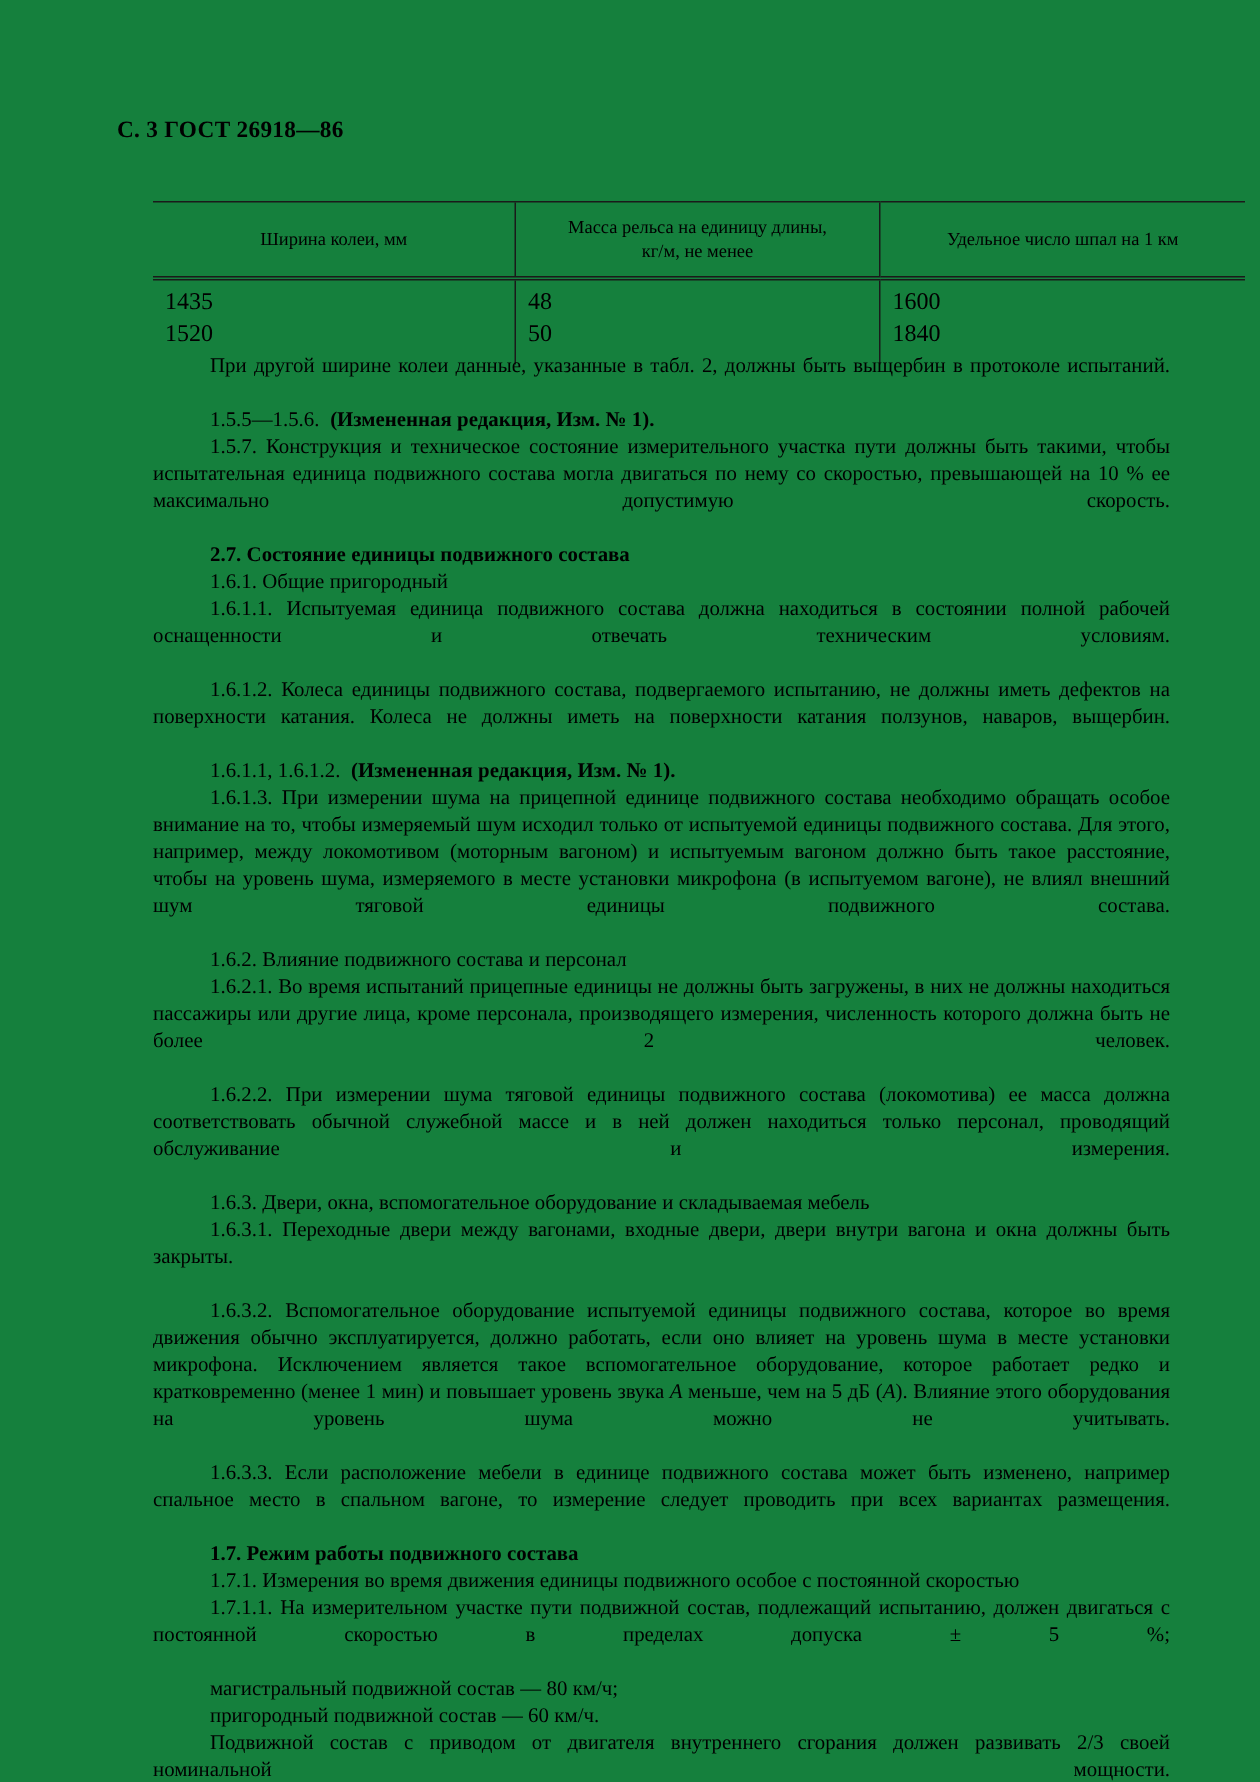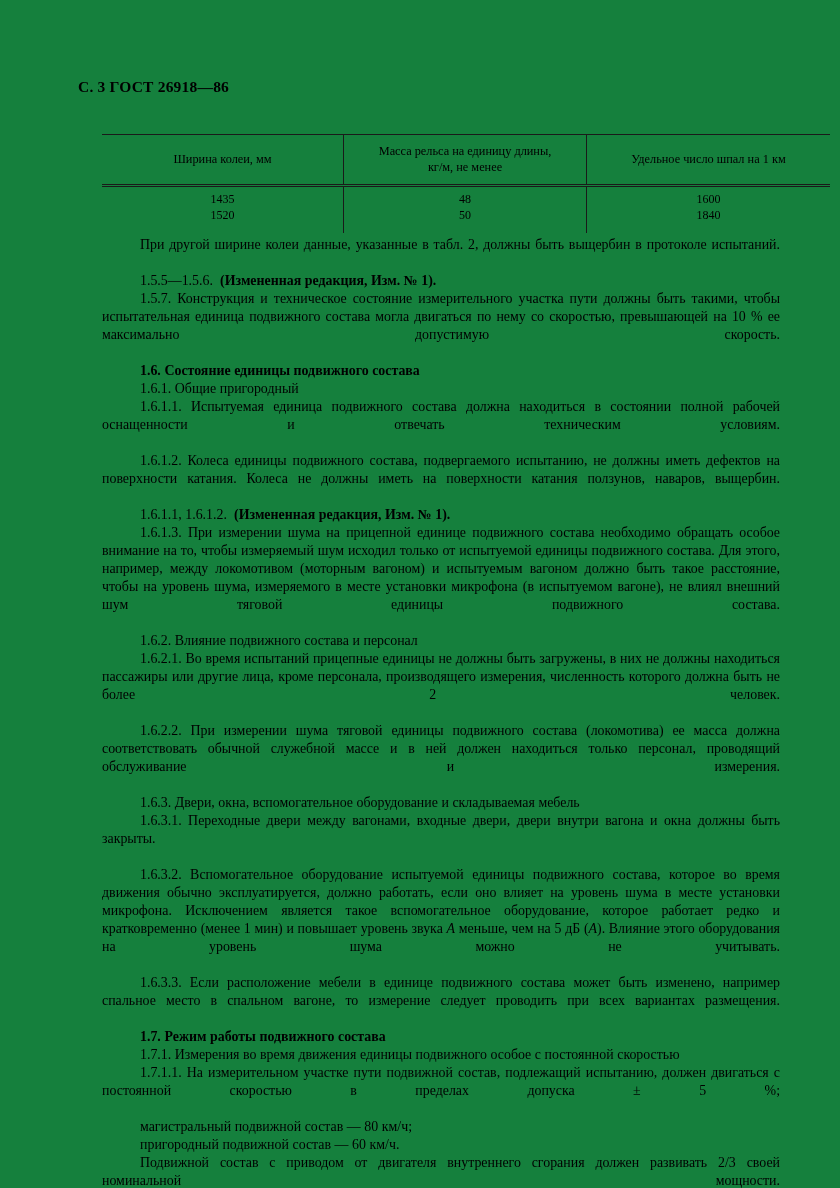--- a/index.html
+++ b/index.html
@@ -63,23 +63,22 @@
     vertical-align: middle;
     padding: 9px 8px 9px 8px;
     border-top: 1.4px solid #1a1a1a;
     border-bottom: 3px double #1a1a1a;
   }
   table.spec-table thead th.col-mid,
   table.spec-table thead th.col-right {
     border-left: 1.1px solid #1a1a1a;
   }
   table.spec-table tbody td {
-    font-size: 12px;
+    font-size: 16px;
     line-height: 1.30;
-    text-align: center;
     vertical-align: top;
     padding: 5px 8px 9px 8px;
   }
   table.spec-table tbody td.col-mid,
   table.spec-table tbody td.col-right {
     border-left: 1.1px solid #1a1a1a;
   }
   .cellline { display: block; }
 
   
@@ -152,21 +151,21 @@
   </div>
 
   <div class="body-text">
 
     <p class="para">При другой ширине колеи данные, указанные в табл. 2, должны быть выщербин в протоколе испытаний.</p>
 
     <p class="para short"><span>1.5.5—1.5.6.</span>&nbsp; <span class="b">(Измененная редакция, Изм. № 1).</span></p>
 
     <p class="para">1.5.7. Конструкция и техническое состояние измерительного участка пути должны быть такими, чтобы испытательная единица подвижного состава могла двигаться по нему со скоростью, превышающей на 10 % ее максимально допустимую скорость.</p>
 
-    <p class="para bold short">1.6. Состояние единицы подвижного состава</p>
+    <p class="para bold short">2.7. Состояние единицы подвижного состава</p>
 
     <p class="para short">1.6.1. Общие пригородный</p>
 
     <p class="para">1.6.1.1. Испытуемая единица подвижного состава должна находиться в состоянии полной рабочей оснащенности и отвечать техническим условиям.</p>
 
     <p class="para">1.6.1.2. Колеса единицы подвижного состава, подвергаемого испытанию, не должны иметь дефектов на поверхности катания. Колеса не должны иметь на поверхности катания ползунов, наваров, выщербин.</p>
 
     <p class="para short"><span>1.6.1.1, 1.6.1.2.</span>&nbsp; <span class="b">(Измененная редакция, Изм. № 1).</span></p>
 
     <p class="para">1.6.1.3. При измерении шума на прицепной единице подвижного состава необходимо обращать особое внимание на то, чтобы измеряемый шум исходил только от испытуемой единицы подвижного состава. Для этого, например, между локомотивом (моторным вагоном) и испытуемым вагоном должно быть такое расстояние, чтобы на уровень шума, измеряемого в месте установки микрофона (в испытуемом вагоне), не влиял внешний шум тяговой единицы подвижного состава.</p>

